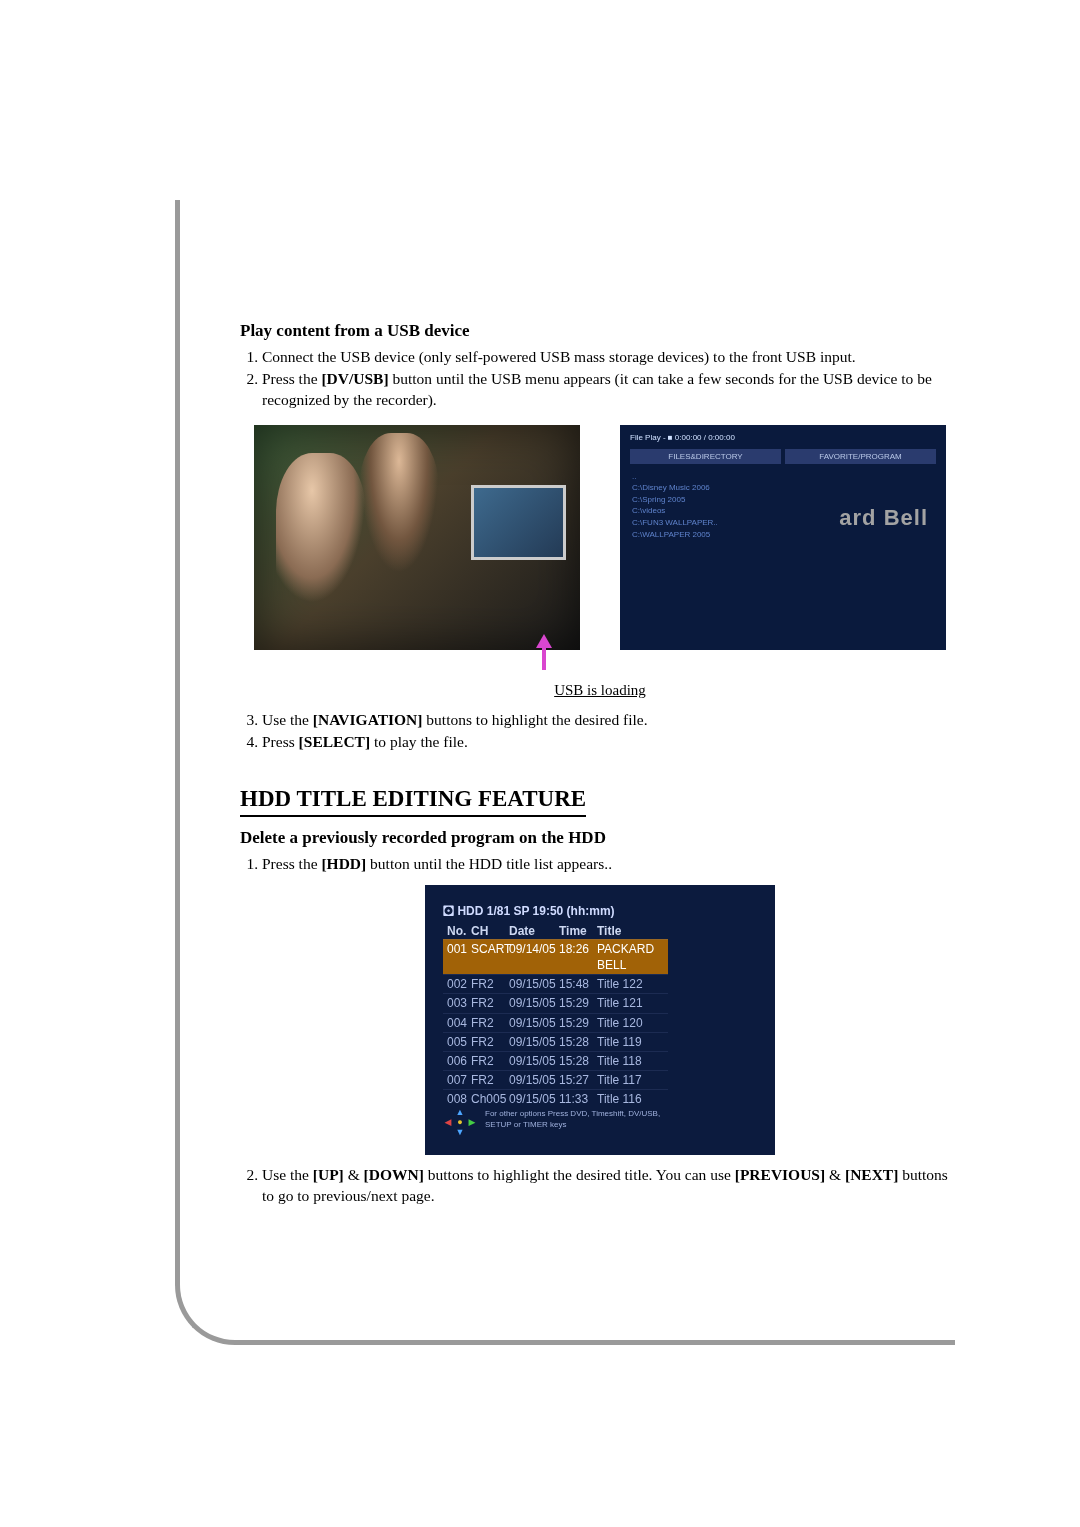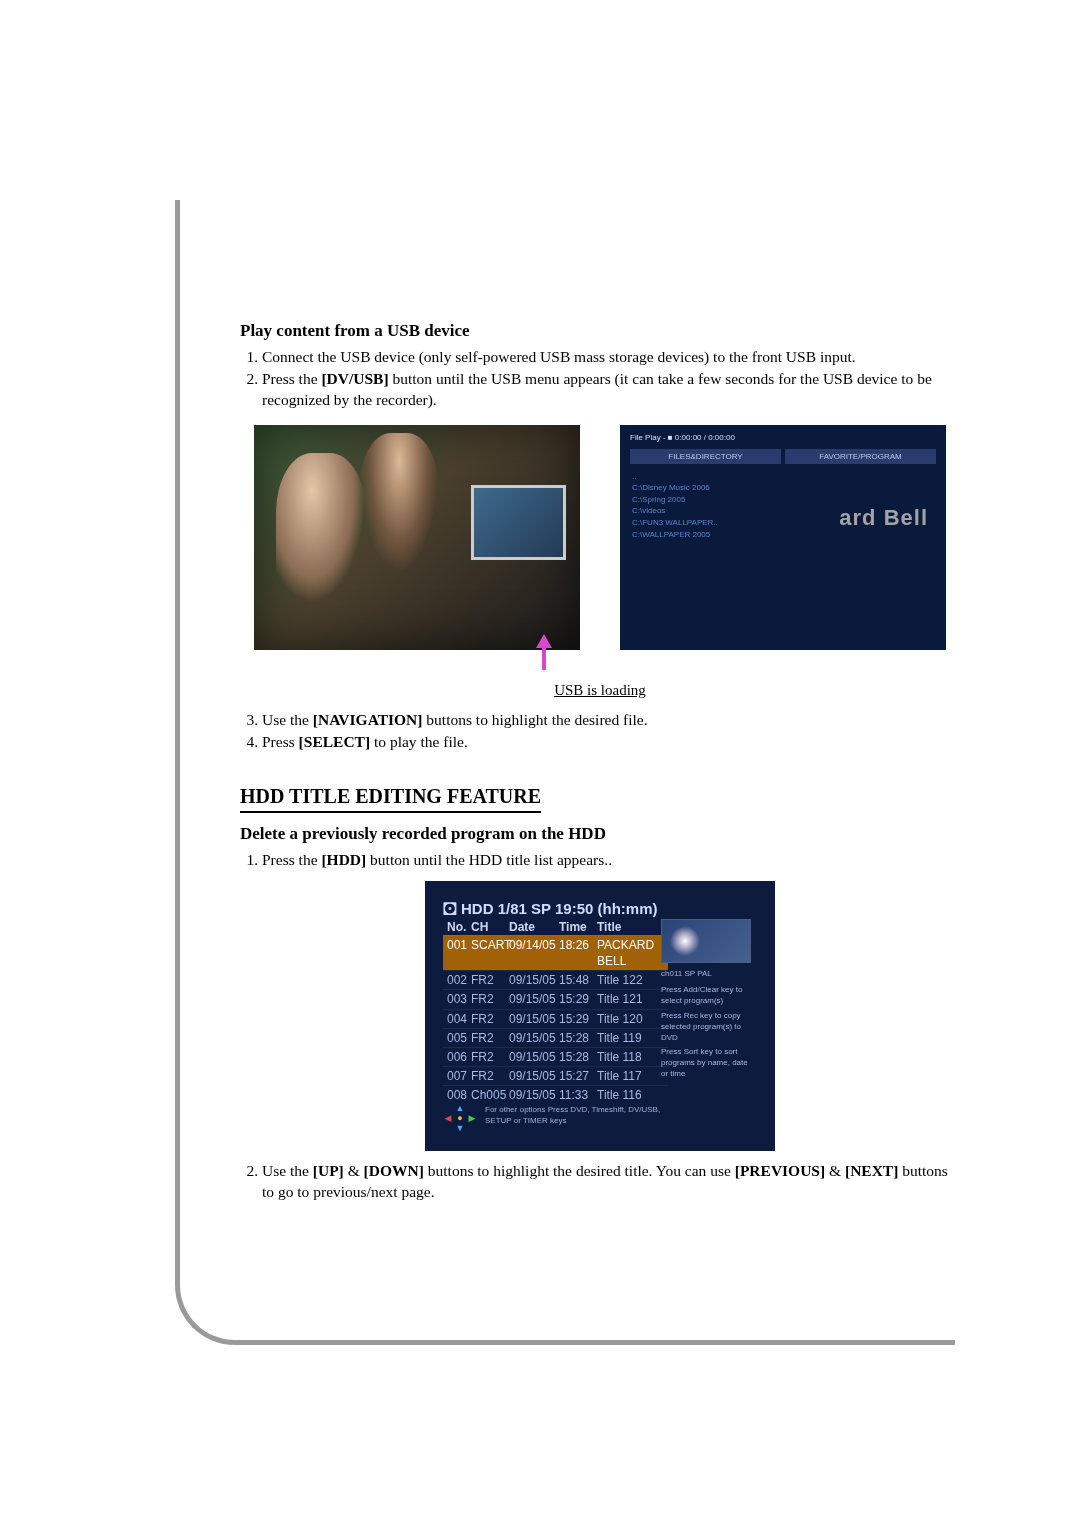--- a/index.html
+++ b/index.html
@@ -83,33 +83,33 @@
     font-family: Arial, sans-serif;
   }
   .sb-top { position:absolute; left:10px; top:8px; right:10px; color:#cfe0ff; font-size:8px;}
   .sb-cols { position:absolute; left:10px; top:24px; right:10px; height:15px; display:flex; gap:4px;}
   .sb-col { flex:1; background:#2a3b6e; color:#b9c8e8; font-size:8px; text-align:center; line-height:15px;}
   .sb-files { position:absolute; left:12px; top:46px; color:#5f83cc; font-size:8px; line-height:1.45;}
   .sb-logo { position:absolute; right:18px; top:78px; color:#a3a3a3; font-size:22px; font-weight:bold; letter-spacing:1px;}
   .section-heading {
     color:#000;
     font-weight:bold;
-    font-size:20px;
+    font-size:23px;
     border-bottom:2px solid #000;
     display:inline-block;
     padding-bottom:1px;
     margin: 22px 0 10px 0;
     font-variant: small-caps;
   }
   .hdd-screen-wrap{ display:flex; justify-content:center; margin:10px 0;}
   .hdd-screen{
     width:350px;height:270px;background:#0c1b3e;position:relative;
     font-family: Arial, sans-serif;
   }
-  .hdd-top{position:absolute;left:18px;top:18px;right:18px;color:#d0dbff;font-size:15px;font-weight:bold;}
+  .hdd-top{position:absolute;left:18px;top:18px;right:18px;color:#d0dbff;font-size:12px;font-weight:bold;}
   .hdd-table{position:absolute;left:18px;top:38px;width:225px;color:#a8b8e0;font-size:12px;}
   .hdd-table .hd{display:flex;font-weight:bold;color:#cdd8f2;}
   .hdd-table .rw{display:flex;border-top:1px solid rgba(120,140,200,.15);padding:1px 0;}
   .hdd-table .hl{background:#a16207;color:#fff;}
   .hdd-table .c{padding:0 4px;}
   .cn{width:24px;} .cc{width:38px;} .cd{width:50px;} .ct{width:38px;} .ctl{flex:1;}
   .hdd-right{position:absolute;right:18px;top:38px;width:96px;color:#a8b8e0;font-size:8px;line-height:1.35;}
   .hdd-thumb{width:90px;height:44px;background:linear-gradient(135deg,#2b4478,#45618e);margin-bottom:6px;border:1px solid #4a5c88;position:relative;}
   .hdd-thumb::after{content:"";position:absolute;left:8px;top:6px;width:30px;height:30px;border-radius:50%;background:radial-gradient(circle,#fff 0%,#99b 40%,transparent 70%);}
   .hdd-nav{
@@ -251,28 +251,20 @@
             </div>
             <div class="rw">
               <div class="c cn">008</div>
               <div class="c cc">Ch005</div>
               <div class="c cd">09/15/05</div>
               <div class="c ct">11:33</div>
               <div class="c ctl">Title 116</div>
             </div>
           </div>
       </div>
-      <div class="hdd-right">
-        <div class="hdd-thumb"></div>
-        <div>ch011
-SP  PAL</div>
-        <div style="margin-top:6px">Press  Add/Clear  key to select program(s)</div>
-        <div style="margin-top:4px">Press  Rec  key to copy selected program(s) to DVD</div>
-        <div style="margin-top:4px">Press  Sort  key to sort programs by name, date or time</div>
-      </div>
       <div class="hdd-nav">
         <div class="hdd-pad">
           <div class="row">
               <span class="a">▲</span>
             </div>
           <div class="row">
             <span class="a red">◀</span>
             <span class="a mid">●</span>
             <span class="a grn">▶</span>
           </div>

